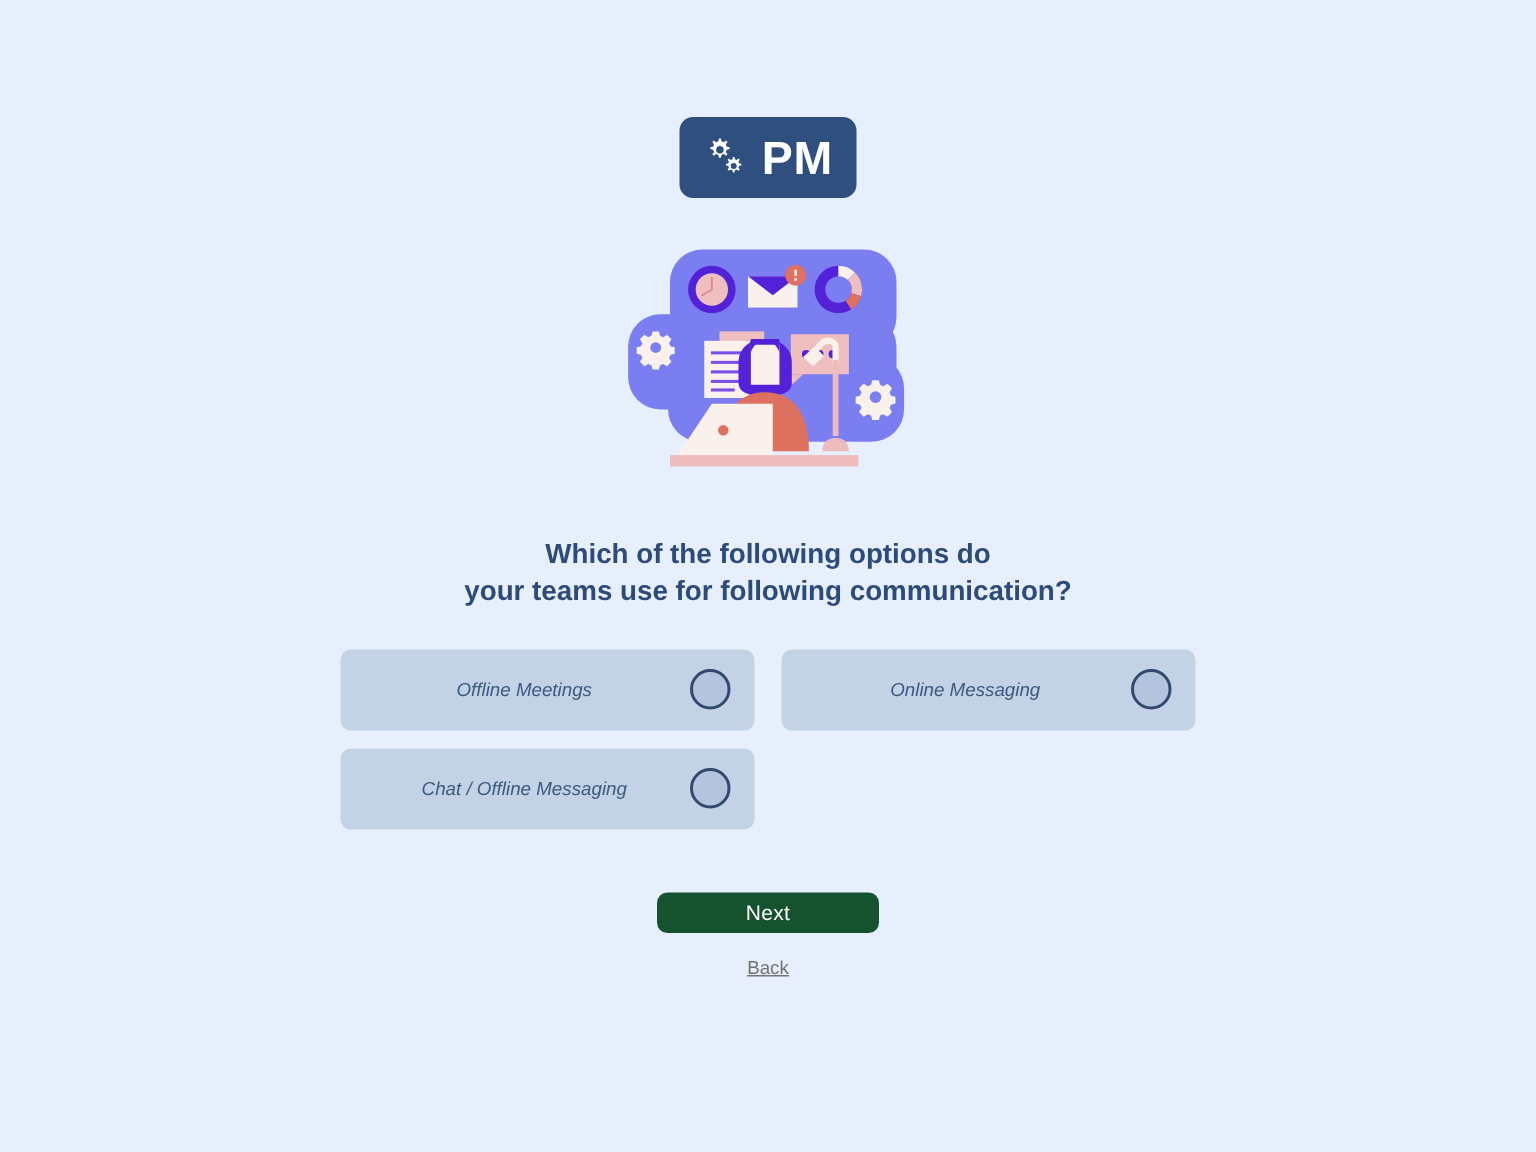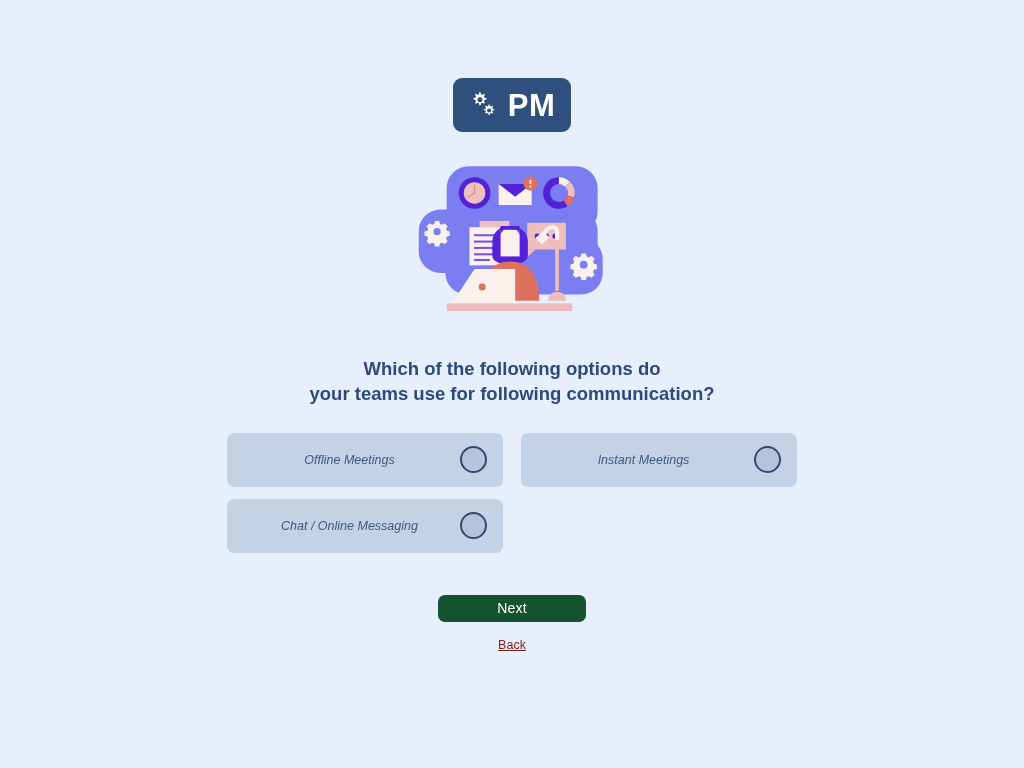--- a/index.html
+++ b/index.html
@@ -126,21 +126,21 @@
     border-radius: 7px;
     width: 148px;
     height: 42px;
     font-size: 14px;
     font-family: "Liberation Sans", sans-serif;
     cursor: pointer;
     letter-spacing: 0.2px;
   }
   .back-link {
     margin-top: 16px;
-    color: #7f1d1d;
+    color: #737373;
     font-size: 12.5px;
     text-decoration: underline;
     cursor: pointer;
     background: none;
     border: none;
     font-family: "Liberation Sans", sans-serif;
     padding: 0;
   }
 </style>
 </head>
@@ -254,25 +254,25 @@
     <span class="qline">Which of the following options do</span>
     <span class="qline">your teams use for following communication?</span>
   </div>
 
   <div class="options">
     <div class="option">
       <span class="option-label">Offline Meetings</span>
       <span class="radio"></span>
     </div>
     <div class="option">
-      <span class="option-label">Instant Meetings</span>
+      <span class="option-label">Online Messaging</span>
       <span class="radio"></span>
     </div>
     <div class="option">
-      <span class="option-label">Chat / Online Messaging</span>
+      <span class="option-label">Chat / Offline Messaging</span>
       <span class="radio"></span>
     </div>
   </div>
 
   <button class="next-btn">Next</button>
   <button class="back-link">Back</button>
 
 </div>
 
 </body></html>

